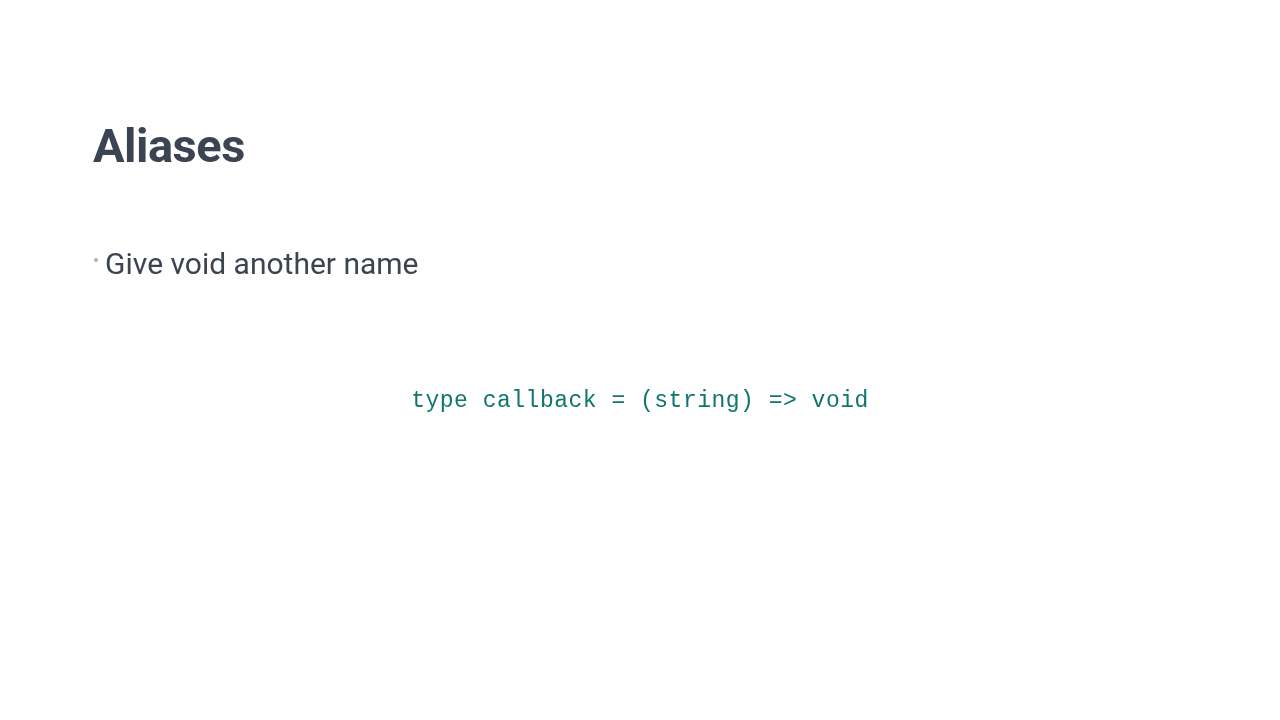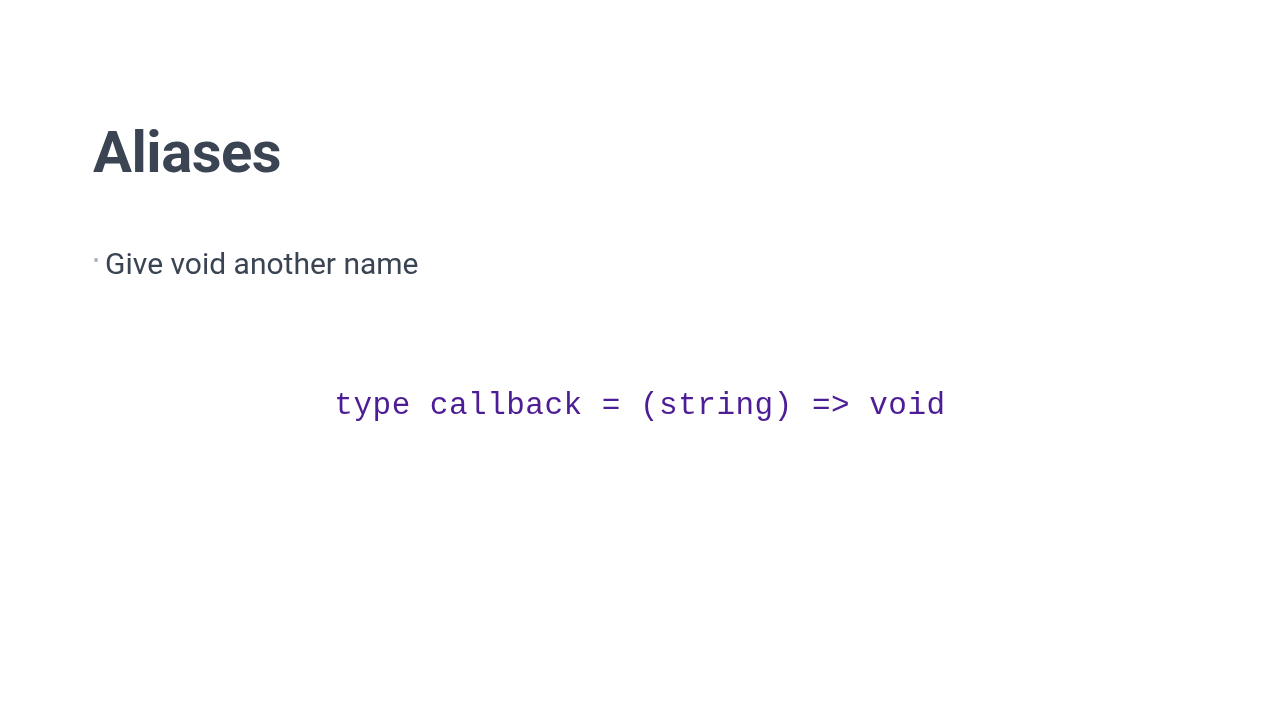--- a/index.html
+++ b/index.html
@@ -14,21 +14,21 @@
       font-family: -apple-system, BlinkMacSystemFont, "Segoe UI", Roboto, "Helvetica Neue", Arial, sans-serif;
       overflow: hidden;
       position: relative;
     }
     .slide {
       width: 100%;
       height: 100%;
       padding: 0;
     }
     .title {
-      font-size: 58px;
+      font-size: 47px;
       font-weight: 700;
       color: #3a4452;
       position: absolute;
       left: 93px;
       top: 118px;
       letter-spacing: -0.5px;
     }
     .bullet-row {
       position: absolute;
       left: 93px;
@@ -51,22 +51,22 @@
     }
     .code-block {
       position: absolute;
       top: 388px;
       left: 0;
       width: 100%;
       text-align: center;
     }
     .code-text {
       font-family: "SF Mono", "Monaco", "Consolas", "Courier New", monospace;
-      font-size: 31px;
-      color: #4c1d95;
+      font-size: 23px;
+      color: #0f766e;
       letter-spacing: 0.5px;
       font-weight: 400;
     }
   </style>
 </head>
 <body>
 
 <div class="slide">
   <h1 class="title">Aliases</h1>
 

